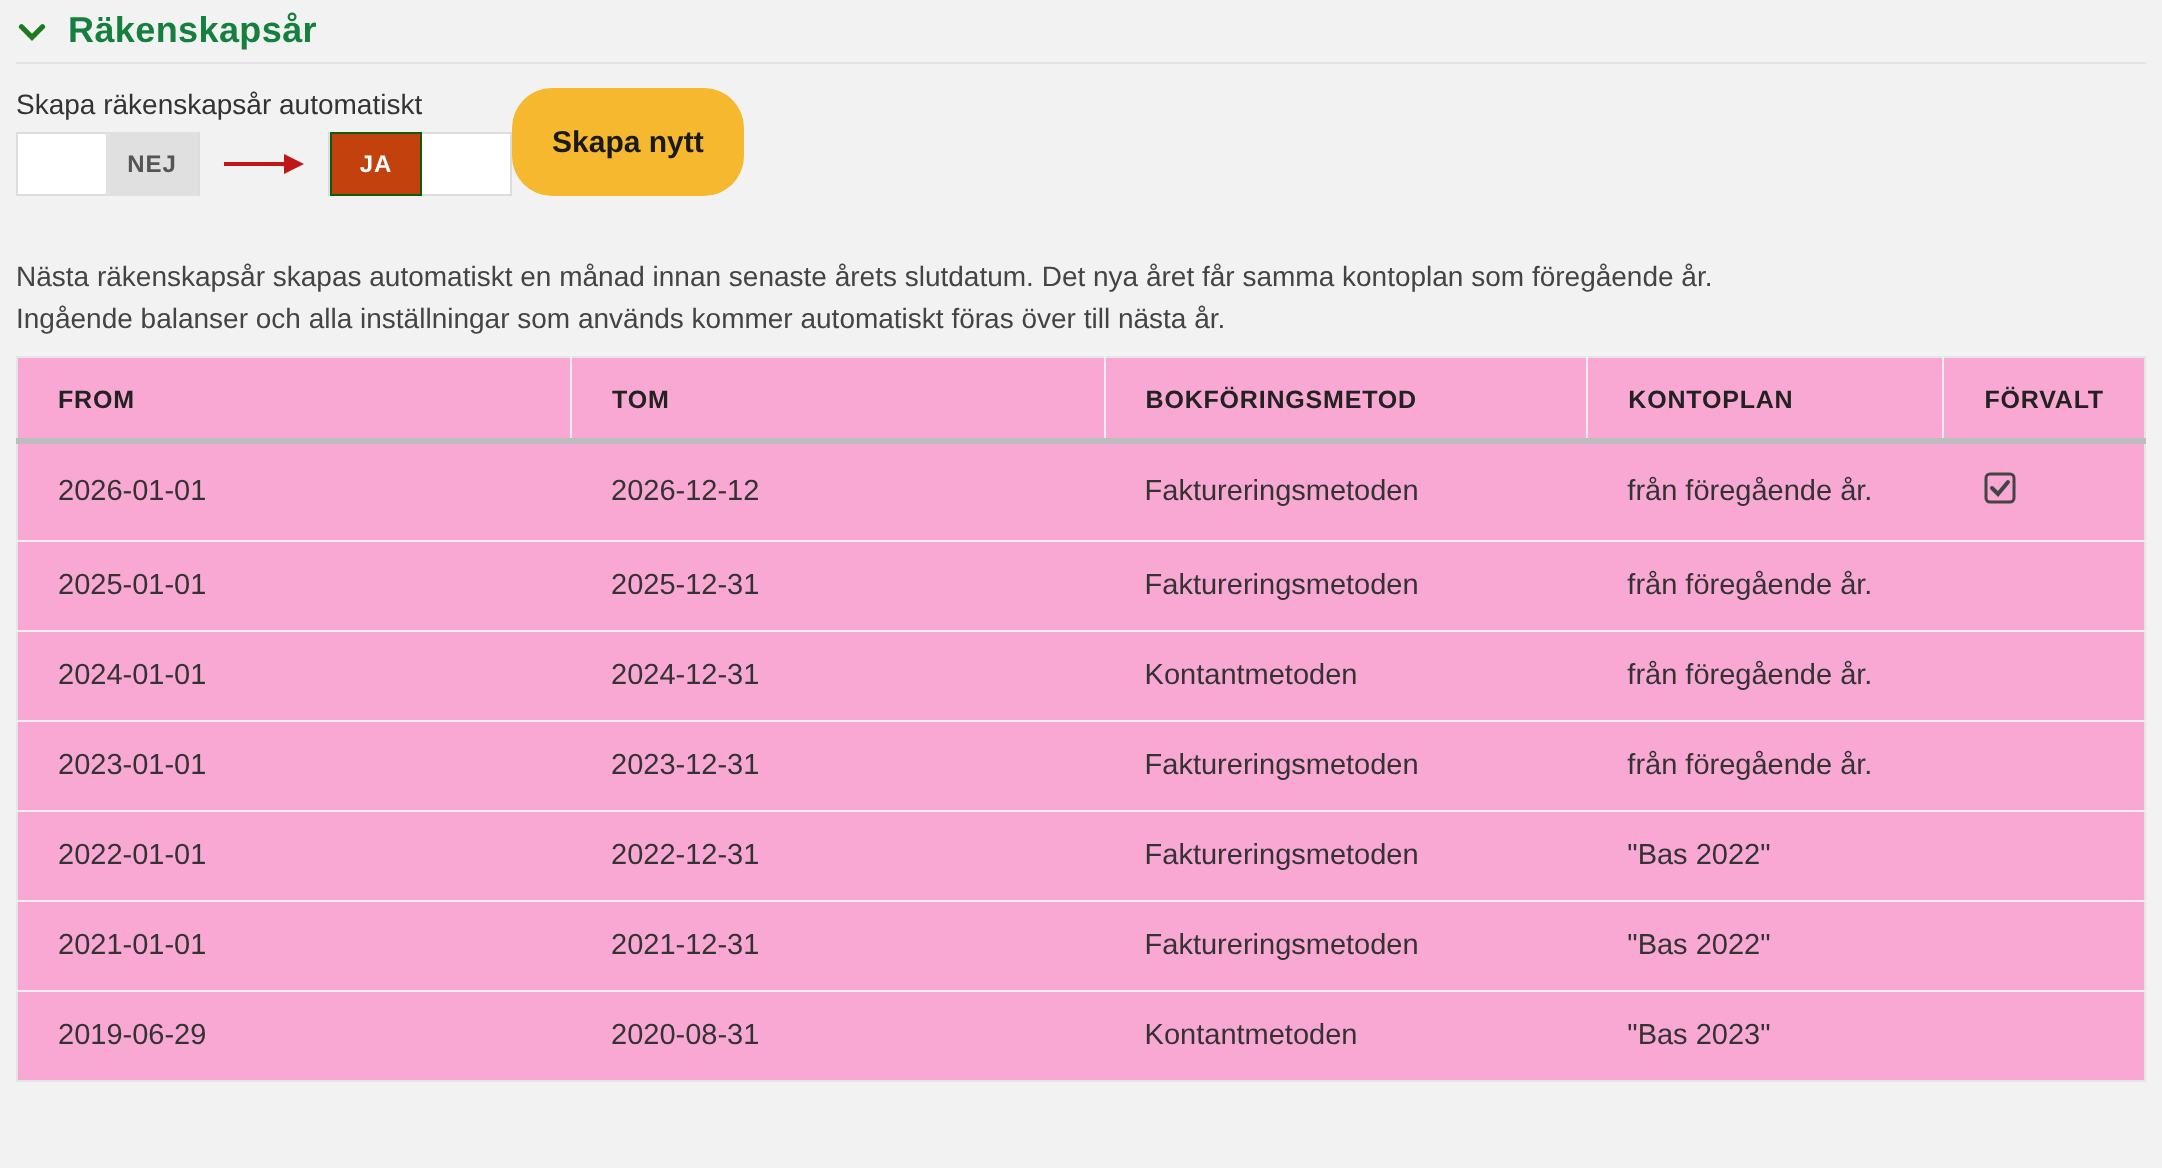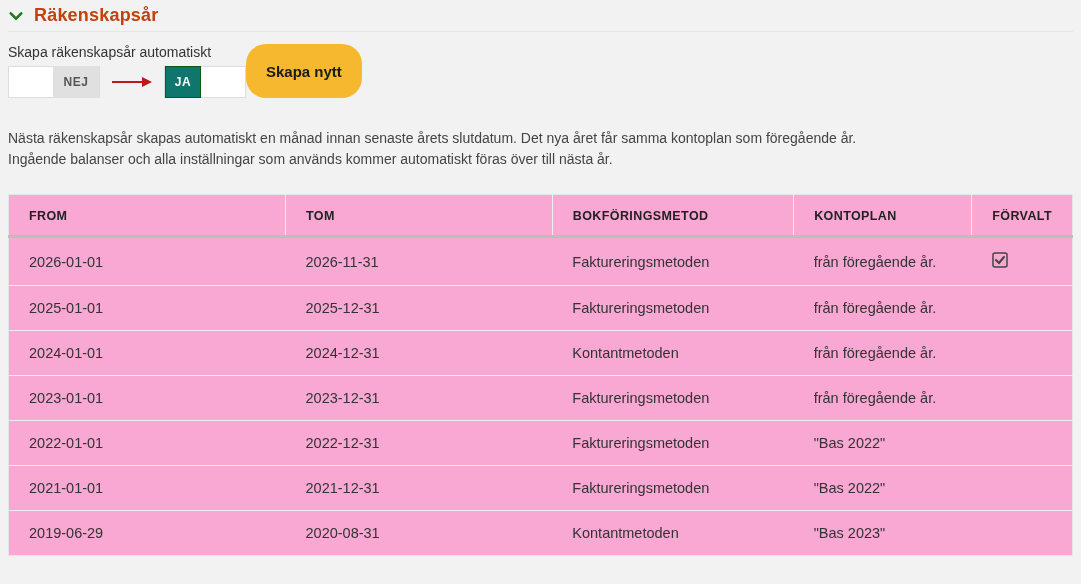--- a/index.html
+++ b/index.html
@@ -25,21 +25,21 @@
     margin-bottom:12px;
   }
   .chevron {
     width:16px; height:16px;
     display:flex; align-items:center; justify-content:center;
   }
   .chevron svg { width:14px; height:14px; }
   .title {
     font-size:18px;
     font-weight:700;
-    color:#c2410c;
+    color:#15803d;
     letter-spacing:.2px;
   }
   .row-top {
     display:flex;
     align-items:flex-end;
     justify-content:flex-start;
     margin-bottom:6px;
   }
   .auto-create {
     display:flex;
@@ -65,21 +65,21 @@
     align-items:center;
     justify-content:center;
     font-size:12px;
     font-weight:700;
     letter-spacing:.5px;
     padding:0 14px;
     color:#555;
     user-select:none;
   }
   .toggle-off { background:#e0e0e0; width:46px;}
-  .toggle-on { background:#0f766e; color:#fff; border:1px solid #0d5c0d; width:36px;}
+  .toggle-on { background:#c2410c; color:#fff; border:1px solid #0d5c0d; width:46px;}
   .toggle-pad { width:44px; height:32px; }
   .arrow {
     display:flex; align-items:center;
   }
   .arrow svg { width:40px; height:14px; }
   .create-btn {
     background:#f5b82e;
     color:#1a1a1a;
     font-weight:700;
     font-size:15px;
@@ -88,21 +88,21 @@
     height:54px;
     min-width:110px;
     padding:0 20px;
     cursor:pointer;
   }
   .desc {
     font-size:14px;
     line-height:1.5;
     color:#444;
     margin-top:30px;
-    margin-bottom:24px;
+    margin-bottom:8px;
   }
   table.fy {
     width:100%;
     background:#f9a8d4;
     border:1px solid #e5e5e5;
     border-collapse:collapse;
   }
   table.fy thead th {
     text-align:left;
     font-size:12.5px;
@@ -176,21 +176,21 @@
         <th class="col-from">FROM</th>
         <th class="col-tom">TOM</th>
         <th class="col-meth">BOKFÖRINGSMETOD</th>
         <th class="col-plan">KONTOPLAN</th>
         <th class="col-def">FÖRVALT</th>
       </tr>
     </thead>
     <tbody id="fy-body">
         <tr>
           <td>2026-01-01</td>
-          <td>2026-11-31</td>
+          <td>2026-12-12</td>
           <td>Faktureringsmetoden</td>
           <td>från föregående år.</td>
           <td><span class="check"><svg viewBox="0 0 16 16">
                 <rect x="1" y="1" width="14" height="14" rx="2" fill="none" stroke="#444" stroke-width="1.5"></rect>
                 <path d="M4 8 L7 11 L12 5" fill="none" stroke="#444" stroke-width="2" stroke-linecap="round"></path>
               </svg></span></td>
         </tr>
         <tr>
           <td>2025-01-01</td>
           <td>2025-12-31</td>

